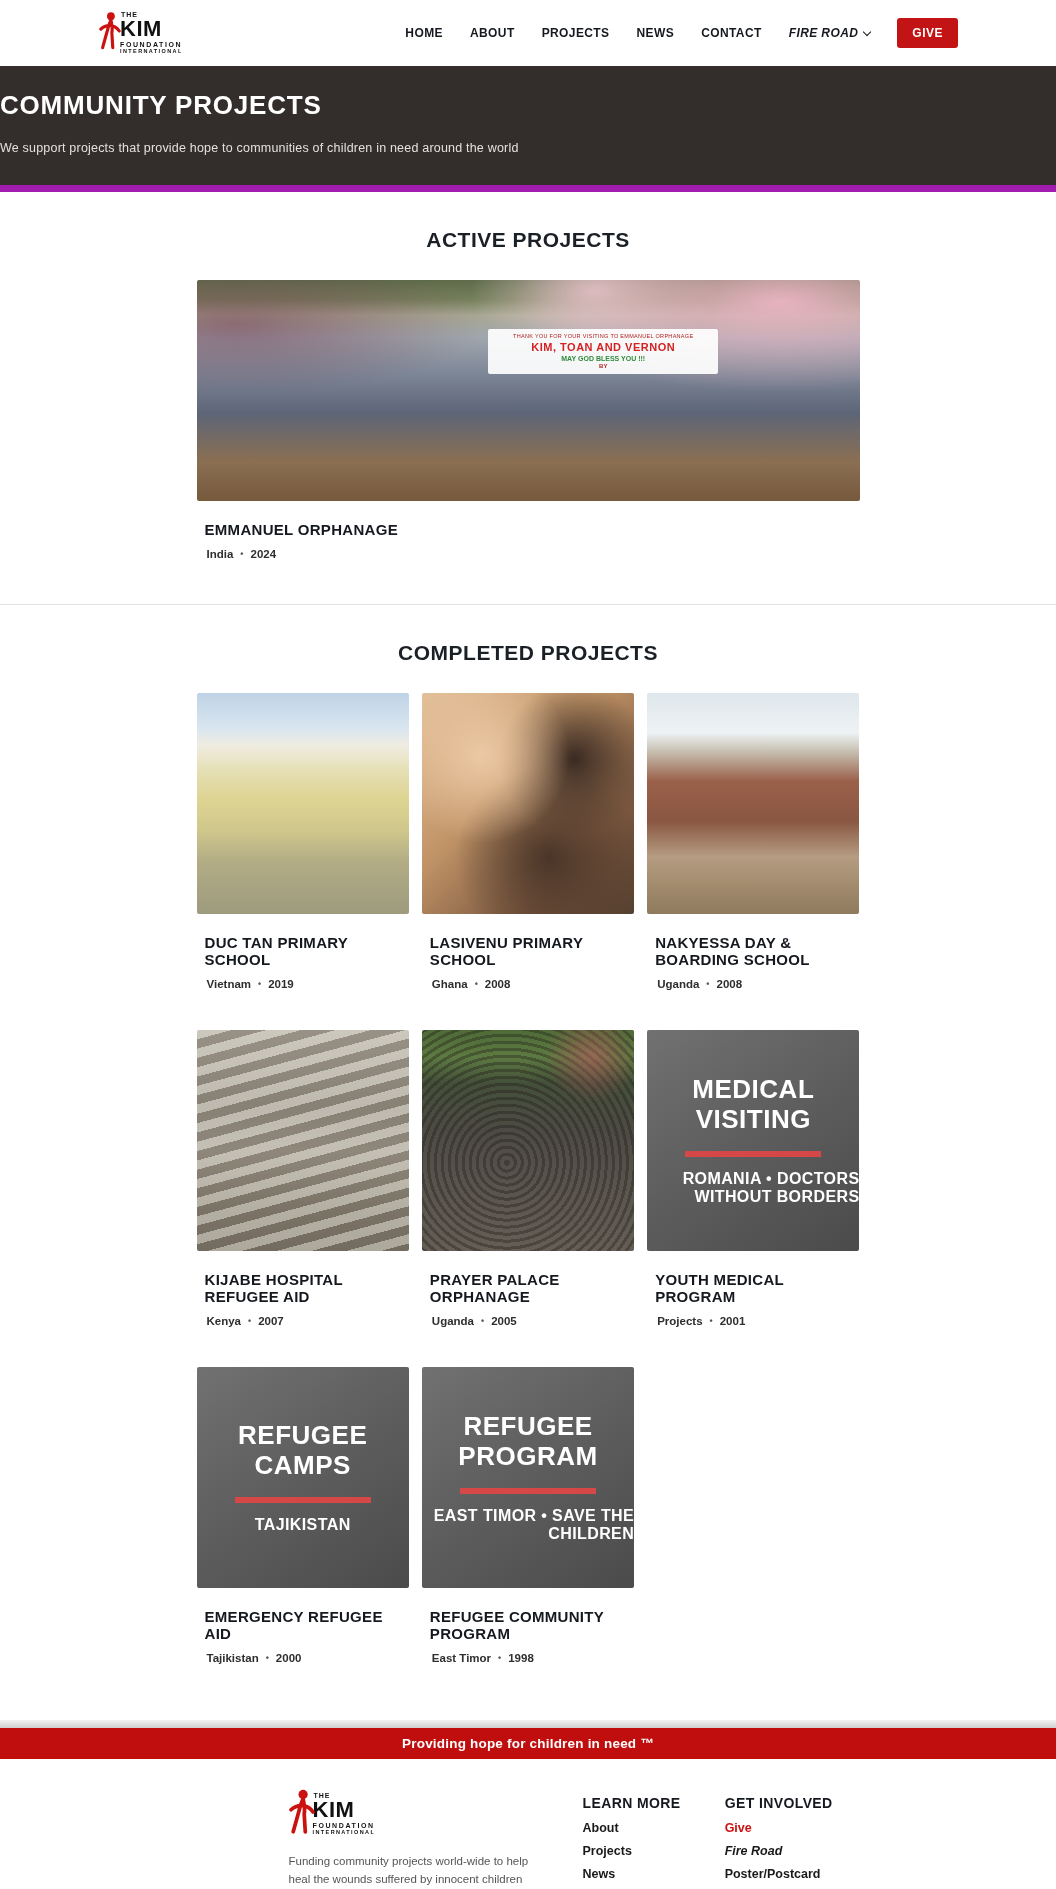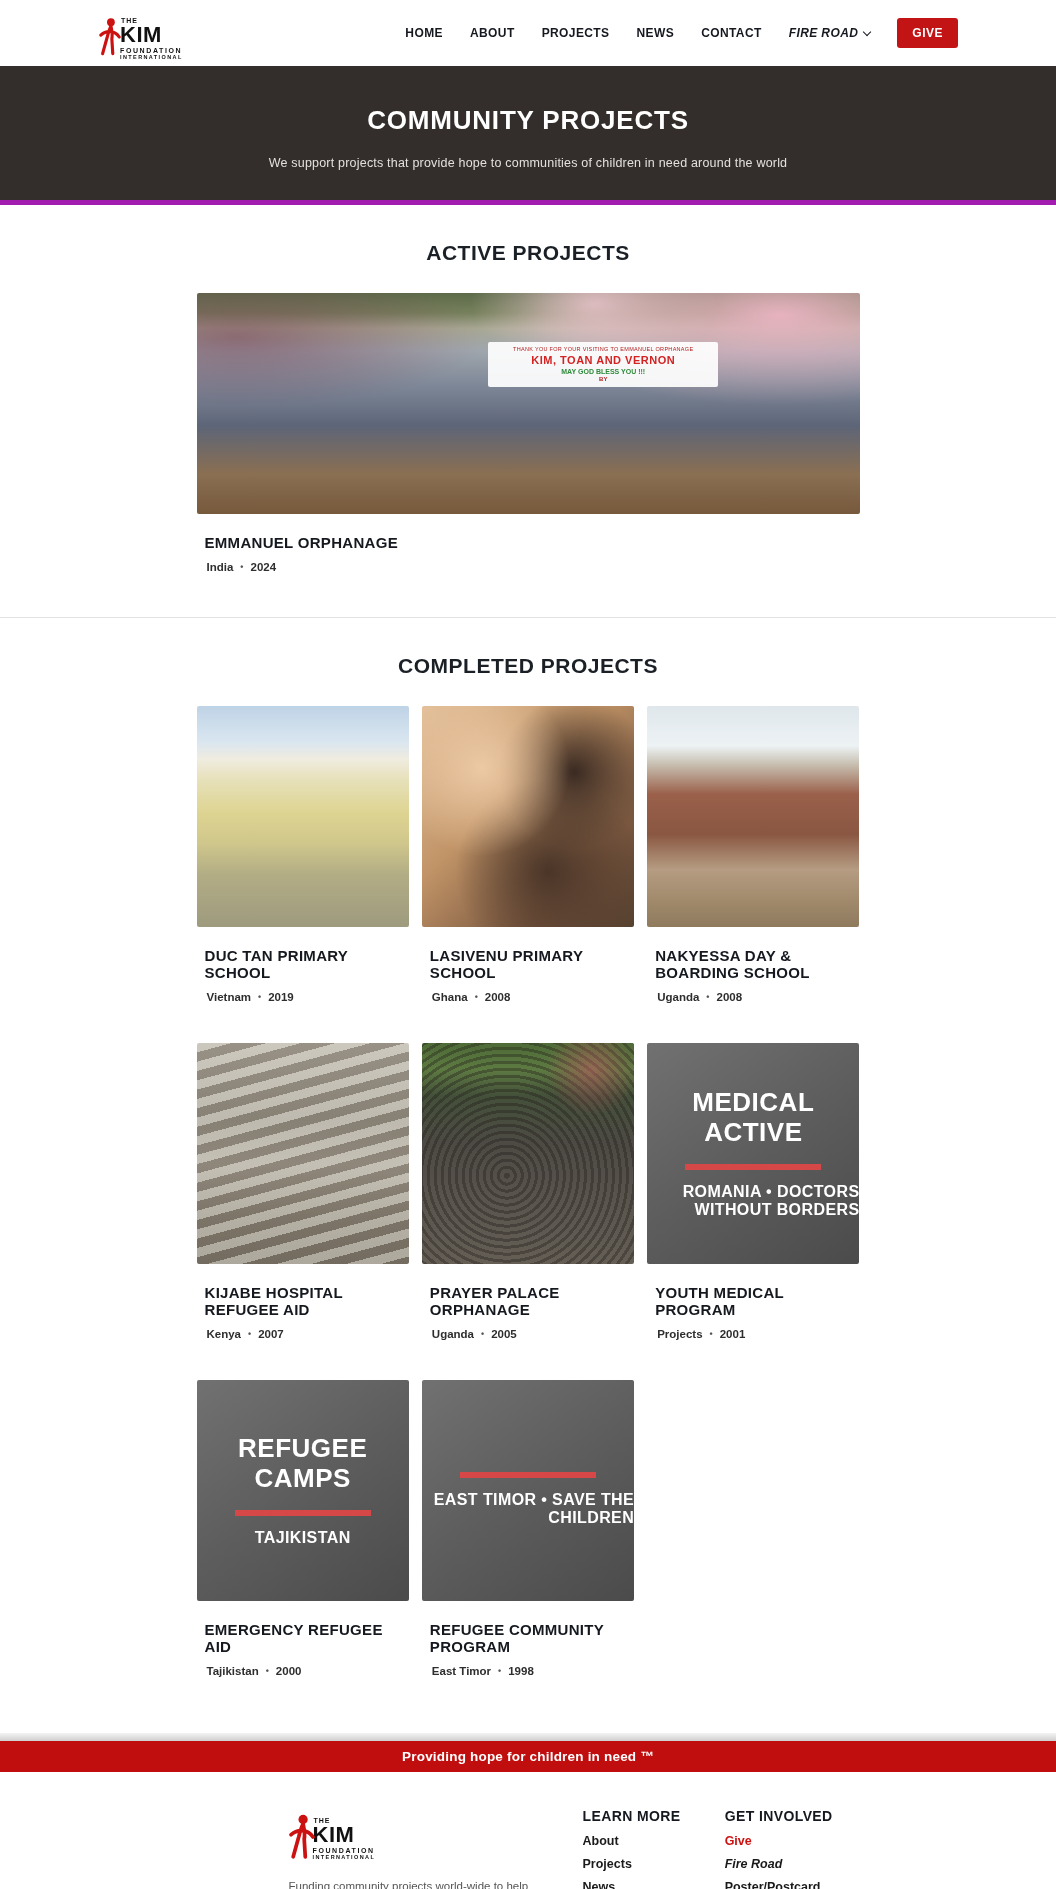--- a/index.html
+++ b/index.html
@@ -4,35 +4,35 @@
 <style>
   * { box-sizing: border-box; }
   html,body { margin:0; padding:0; background:#fff; }
   body { width:1056px; margin:0 auto; font-family:"Liberation Sans", sans-serif; color:#1b2026; }
   .container { width:663px; margin:0 auto; }
   a { text-decoration:none; color:inherit; cursor:pointer; }
 
   
   .site-header { height:66px; display:flex; align-items:center; background:#fff; }
   .header-inner { width:860px; margin:0 auto; display:flex; align-items:center; justify-content:space-between; }
-  .logo { display:flex; align-items:center; gap:2px;margin-top:12px; }
+  .logo { display:flex; align-items:center; gap:2px; }
   .logo svg { margin-right:-4px; }
   .logo-text { display:flex; flex-direction:column; line-height:1; color:#111; }
   .logo-the { font-size:7px; font-weight:800; letter-spacing:1px; margin-left:1px; }
   .logo-kim { font-size:22px; font-weight:900; letter-spacing:.5px; }
   .logo-foundation { font-size:7px; font-weight:800; letter-spacing:1.6px; margin-top:1px; }
   .logo-international { font-size:5.5px; font-weight:800; letter-spacing:1.4px; margin-top:1px; }
   .main-nav { display:flex; align-items:center; gap:27px; }
   .nav-link { font-size:12px; font-weight:700; letter-spacing:.4px; color:#15191f; }
   .nav-fire { font-style:italic; display:flex; align-items:center; }
   .chev { width:6px; height:6px; border-right:1.8px solid #15191f; border-bottom:1.8px solid #15191f; transform:rotate(45deg); display:inline-block; margin:-3px 0 0 6px; }
   .give-btn { background:#c21414; color:#fff; font-size:12px; font-weight:700; letter-spacing:.5px; padding:8px 15px; border-radius:3px; display:inline-block; }
 
   
-  .hero { background:#332e2c; border-bottom:5px solid #a21caf; text-align:center; padding:39px 0 30px; }
+  .hero { background:#332e2c; border-bottom:7px solid #a21caf; padding:24px 0 30px; }
   .hero h1 { margin:0 0 20px; color:#fff; font-size:26px; font-weight:800; letter-spacing:.8px; }
   .hero p { margin:0; color:#e3e1df; font-size:12.5px; letter-spacing:.2px; }
 
   
   .section-heading { text-align:center; font-size:21px; font-weight:700; letter-spacing:.5px; color:#1b2026; margin:0 0 28px; }
   .projects-section { padding-top:36px; }
   .section-divider { border:none; border-top:1px solid #e3e3e3; margin:44px 0 0; }
 
   
   .photo { width:100%; border-radius:2px; position:relative; overflow:hidden; }
@@ -184,40 +184,41 @@
     </div>
 
     <div>
       <div class="photo ph-prayer"></div>
       <h3 class="card-title">PRAYER PALACE ORPHANAGE</h3>
       <p class="card-meta"><span>Uganda</span><span class="dot">•</span><span>2005</span></p>
     </div>
 
     <div>
       <div class="overlay-card">
-        <div class="overlay-title">MEDICAL ACTIVE</div>
+        <div class="overlay-title">MEDICAL VISITING</div>
         <div class="overlay-bar"></div>
         <div class="overlay-sub">ROMANIA • DOCTORS WITHOUT BORDERS</div>
       </div>
       <h3 class="card-title">YOUTH MEDICAL PROGRAM</h3>
       <p class="card-meta"><span>Projects</span><span class="dot">•</span><span>2001</span></p>
     </div>
 
     <div>
       <div class="overlay-card">
         <div class="overlay-title">REFUGEE CAMPS</div>
         <div class="overlay-bar"></div>
         <div class="overlay-sub">TAJIKISTAN</div>
       </div>
       <h3 class="card-title">EMERGENCY REFUGEE AID</h3>
       <p class="card-meta"><span>Tajikistan</span><span class="dot">•</span><span>2000</span></p>
     </div>
 
     <div>
       <div class="overlay-card">
+        <div class="overlay-title">REFUGEE PROGRAM</div>
         <div class="overlay-bar"></div>
         <div class="overlay-sub">EAST TIMOR • SAVE THE CHILDREN</div>
       </div>
       <h3 class="card-title">REFUGEE COMMUNITY PROGRAM</h3>
       <p class="card-meta"><span>East Timor</span><span class="dot">•</span><span>1998</span></p>
     </div>
 
   </div>
 </section>
 

